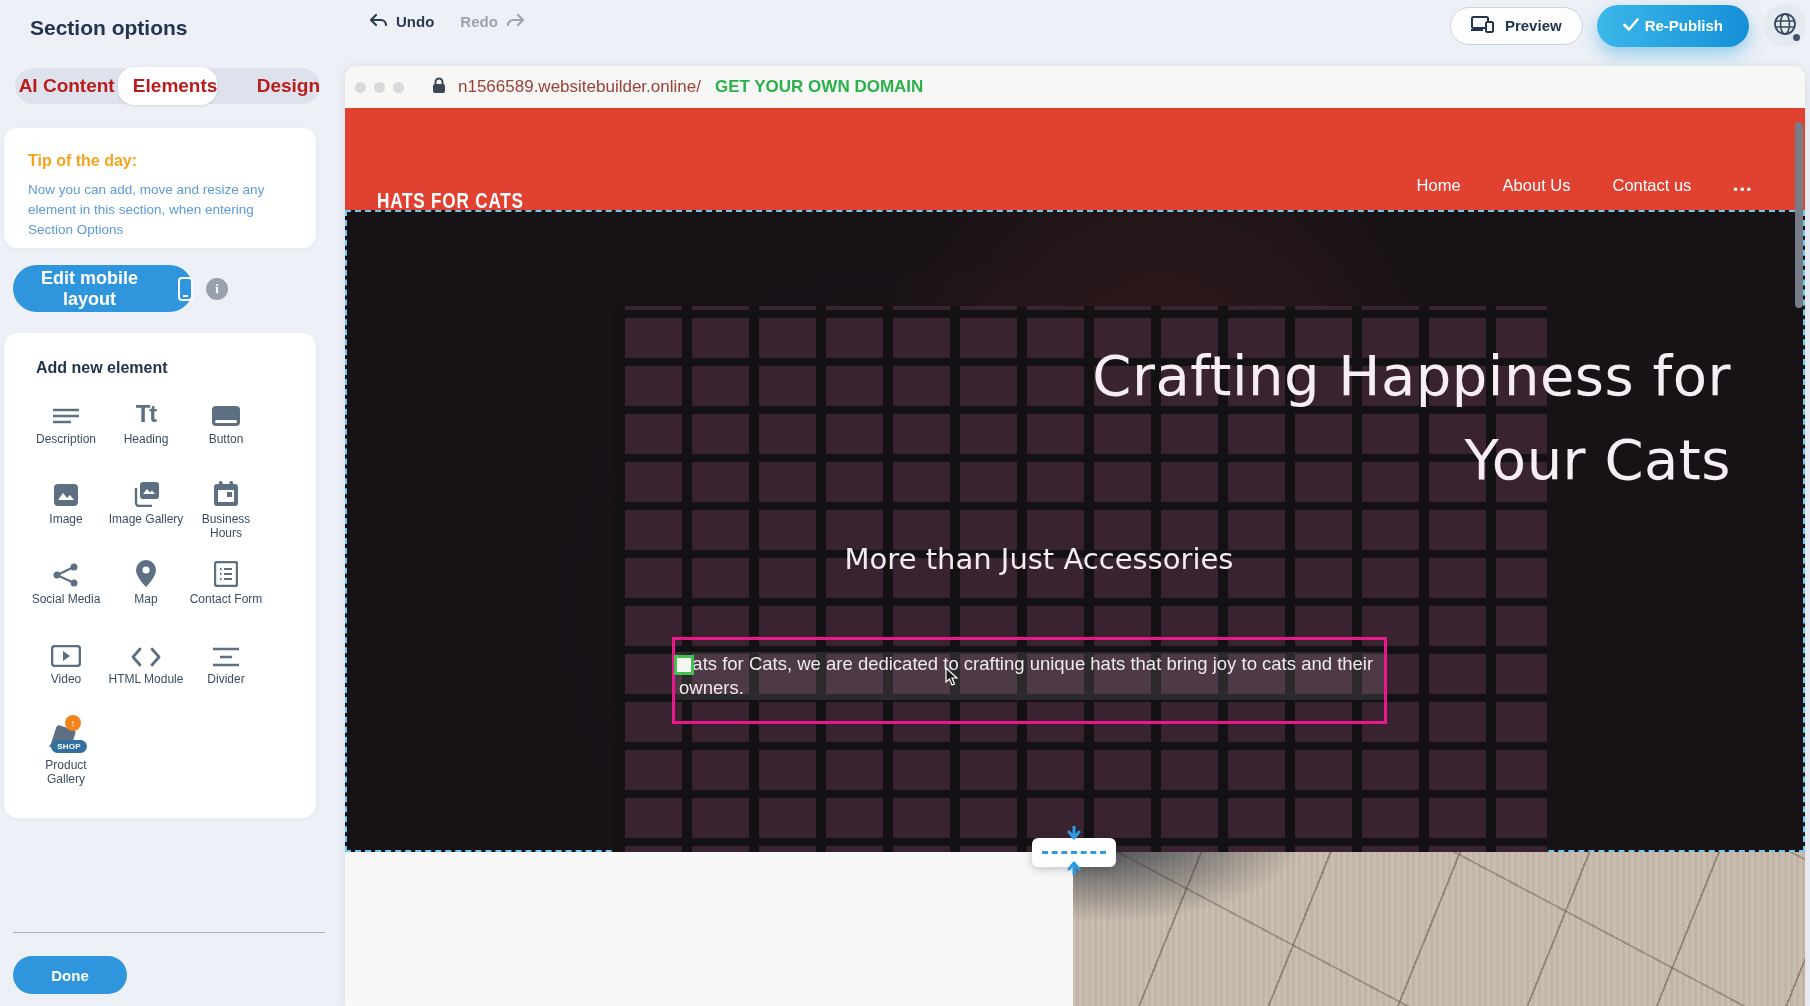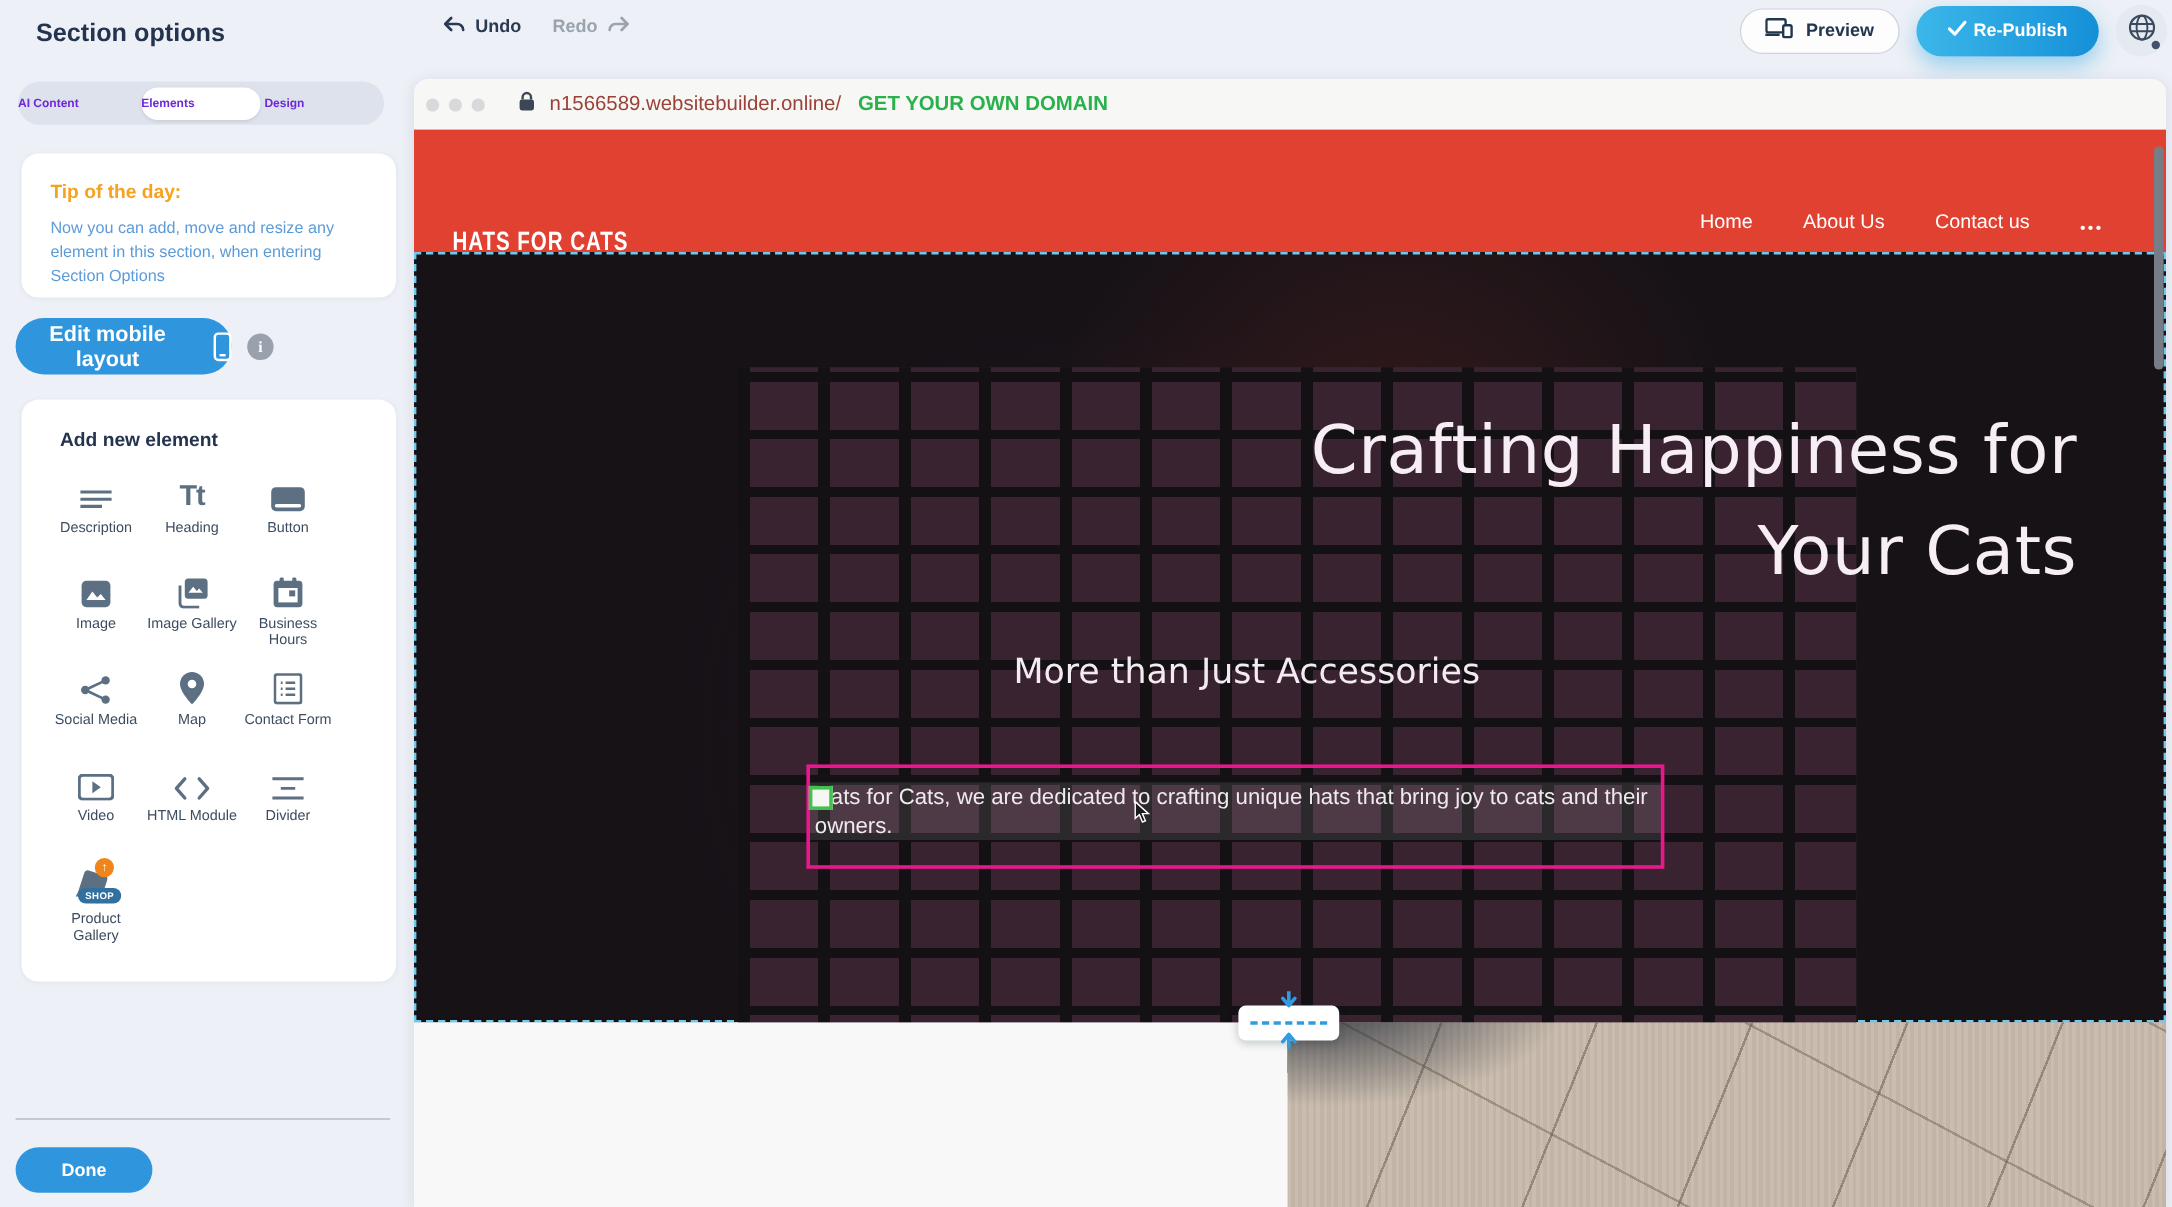--- a/index.html
+++ b/index.html
@@ -17,23 +17,23 @@
                  border-radius:20px; background:#fdfdfe; font-size:15px; font-weight:bold; color:#22364e; cursor:pointer; }
   .republish-btn { display:flex; align-items:center; justify-content:center; gap:6px; height:42px; padding:0 26px;
                  border-radius:22px; border:none; background:linear-gradient(90deg,#3cb7e9,#1590d8);
                  box-shadow:0 8px 18px rgba(42,167,224,.45); font-size:15px; font-weight:bold; color:#fff; cursor:pointer; }
   .globe-btn { width:43px; height:43px; border-radius:50%; background:#e5e9f0; display:flex; align-items:center; justify-content:center; position:relative; cursor:pointer; }
   .globe-badge { position:absolute; right:6px; bottom:6px; width:7px; height:7px; border-radius:50%; background:#42526b; }
 
   
   .tabbar { position:absolute; left:15px; top:68px; width:305px; height:36px; background:#dde2ec; border-radius:18px;
             display:flex; align-items:center; }
-  .tab { flex:1; text-align:left; font-size:10px; font-weight:bold; color:#6d28d9; padding:8px 0; cursor:pointer; border-radius:16px; }
+  .tab { flex:1; text-align:right; font-size:19px; font-weight:bold; color:#b91c1c; padding:8px 0; cursor:pointer; border-radius:16px; }
   .tab.active { background:#fff; margin:3px; box-shadow:0 1px 3px rgba(30,40,60,.12); }
-  .card { position:absolute; left:18px; width:312px; background:#fff; border-radius:14px; box-shadow:0 1px 4px rgba(30,40,70,.05); }
+  .card { position:absolute; left:4px; width:312px; background:#fff; border-radius:14px; box-shadow:0 1px 4px rgba(30,40,70,.05); }
   .tip-card { top:128px; height:120px; padding:24px 24px; }
   .tip-title { color:#f5a21e; font-weight:bold; font-size:16px; }
   .tip-body { margin-top:10px; color:#5b9bd8; font-size:13.5px; line-height:20px; }
   .edit-mobile { position:absolute; left:13px; top:265px; width:180px; height:47px; border:none; border-radius:24px;
                  background:#2f96dd; color:#fff; font-size:18px; font-weight:bold; display:flex; align-items:center;
                  justify-content:space-between; gap:12px; cursor:pointer; font-family:"Liberation Sans",sans-serif; }
   .phone-icon { width:15px; height:24px; border:2px solid #fff; border-radius:4px; position:relative; }
   .phone-icon:after { content:""; position:absolute; left:3px; bottom:2px; width:5px; height:2px; background:#fff; }
   .info-btn { position:absolute; left:206px; top:278px; width:22px; height:22px; border-radius:50%; background:#98a1ac;
               color:#fff; font-size:13px; font-weight:bold; display:flex; align-items:center; justify-content:center;

